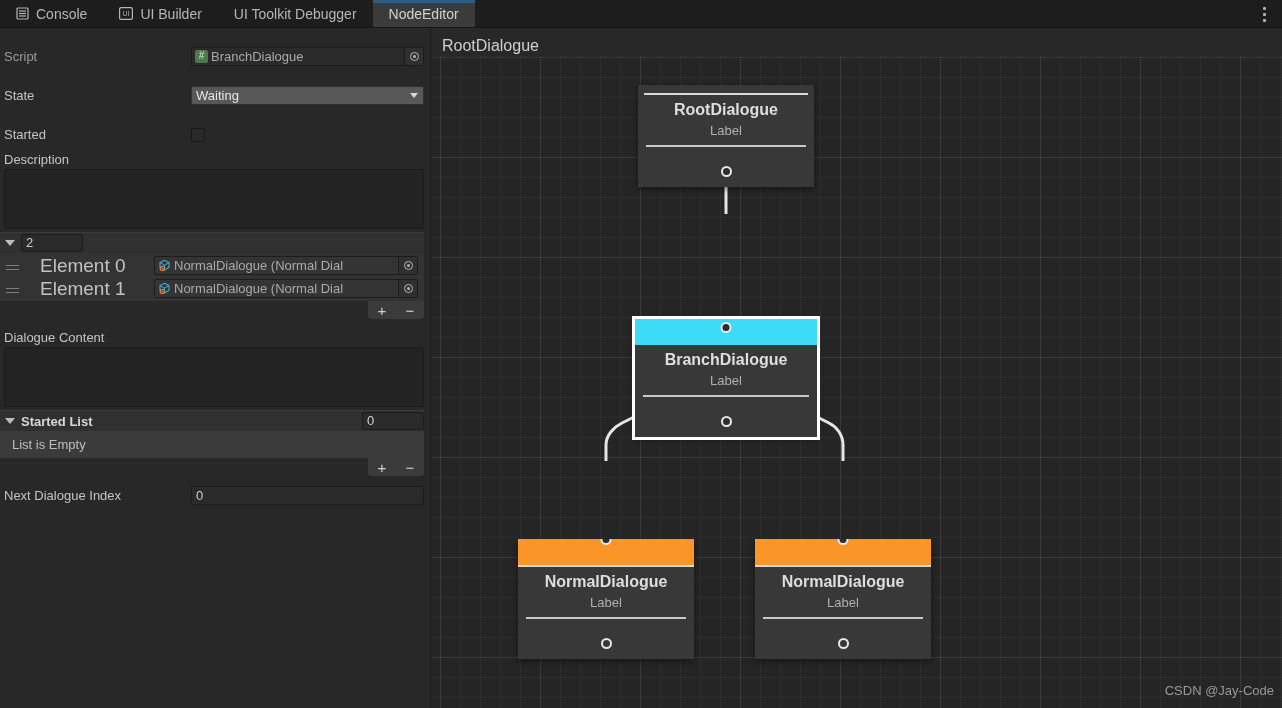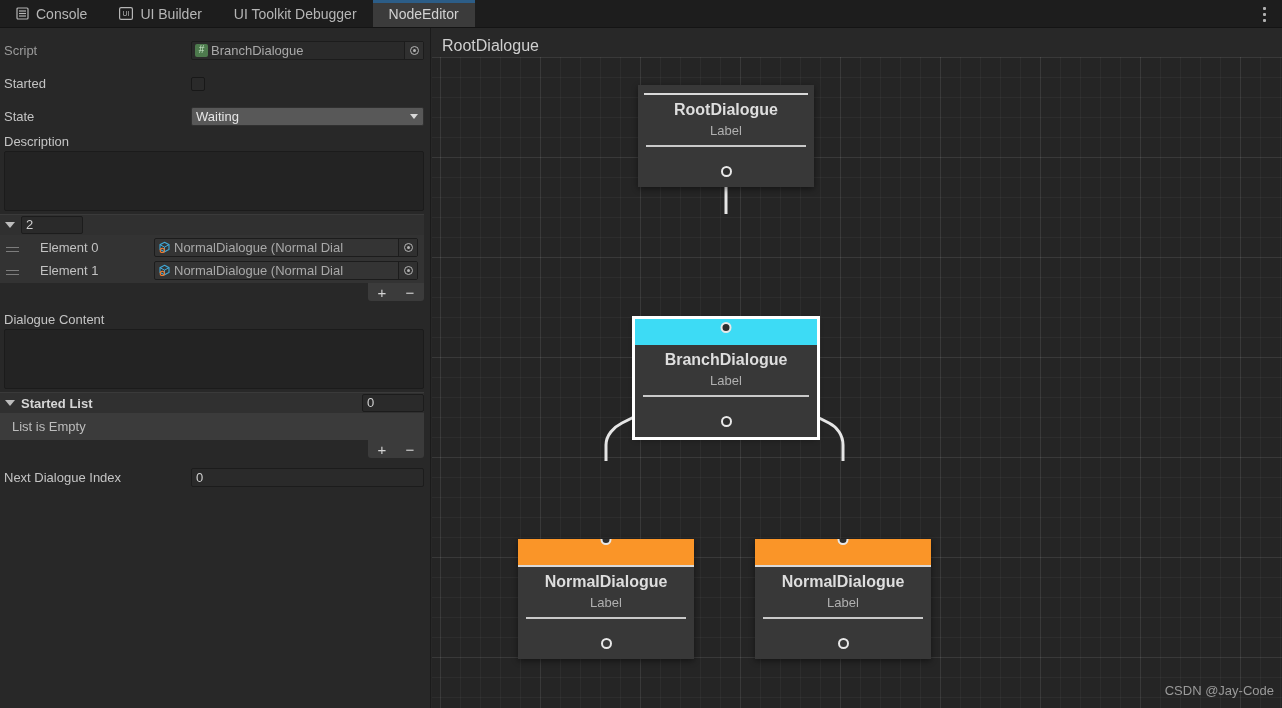--- a/index.html
+++ b/index.html
@@ -48,21 +48,21 @@
     background: #282828;
     border-right: 1px solid #1b1b1b;
     overflow: hidden;
   }
   .panel-title {
     padding: 9px 10px 6px 10px;
     font-size: 16px; color: #cfcfcf;
   }
   .row {
     display: flex; align-items: center;
-    height: 21px; margin: 12px 0 4px 0; padding-left: 4px;
+    height: 21px; margin: 18px 0 4px 0; padding-left: 4px;
   }
   .lbl { width: 187px; font-size: 13px; color: #c4c4c4; flex: 0 0 187px; }
   .lbl.dim { color: #9a9a9a; }
 
   .objfield {
     flex: 1; margin-right: 6px; height: 19px;
     background: #2a2a2a; border: 1px solid #1c1c1c; border-radius: 2px;
     display: flex; align-items: center; position: relative;
     font-size: 13px; color: #a9a9a9;
   }
@@ -116,21 +116,21 @@
   .foldout-title { flex: 1; font-size: 13px; font-weight: bold; color: #d6d6d6; }
   .sizefield {
     width: 62px; height: 18px; background: #2a2a2a; border: 1px solid #1c1c1c;
     border-radius: 2px; font-size: 13px; color: #cfcfcf; padding-left: 4px; line-height: 16px;
   }
 
   .listbox { background: #333333; margin: 0 6px 0 0; padding: 1px 0; }
   .listrow { display: flex; align-items: center; height: 23px; padding-left: 6px; }
   .handle { width: 18px; flex: 0 0 18px; display: flex; align-items: center; cursor: grab; }
   .handle i { display: block; width: 13px; height: 1.5px; background: #7d7d7d; box-shadow: 0 4px 0 #7d7d7d; }
-  .listrow .elname { width: 130px; flex: 0 0 130px; font-size: 13px; color: #c2c2c2; padding-left: 16px; }
+  .listrow .elname { width: 130px; flex: 0 0 130px; font-size: 19px; color: #c2c2c2; padding-left: 16px; }
   .listrow .objfield { margin-right: 6px; background: #343434; }
 
   .prefab-ico { width: 13px; height: 13px; margin-left: 3px; flex: 0 0 13px; position: relative; }
 
   .empty-list {
     margin: 0 6px 0 0; height: 27px; background: #3b3b3b;
     display: flex; align-items: center; padding-left: 12px;
     font-size: 13px; color: #bdbdbd;
   }
 
@@ -257,30 +257,30 @@
       <div class="objfield">
         <span class="script-ico"></span>
         <span class="txt">BranchDialogue</span>
         <span class="picker">
             <span class="ring"></span>
           </span>
       </div>
     </div>
 
     <div class="row">
-      <div class="lbl">Started</div>
-      <div class="checkbox"></div>
-    </div>
-
-    <div class="row">
       <div class="lbl">State</div>
       <div class="dropdown">
         <span>Waiting</span>
         <span class="caret"></span>
       </div>
+    </div>
+
+    <div class="row">
+      <div class="lbl">Started</div>
+      <div class="checkbox"></div>
     </div>
 
     <div class="field-label-only">Description</div>
     <div class="textarea"></div>
 
     <div class="foldout-hdr">
       <span class="tri"></span>
       <span class="sizefield">2</span>
     </div>
 

